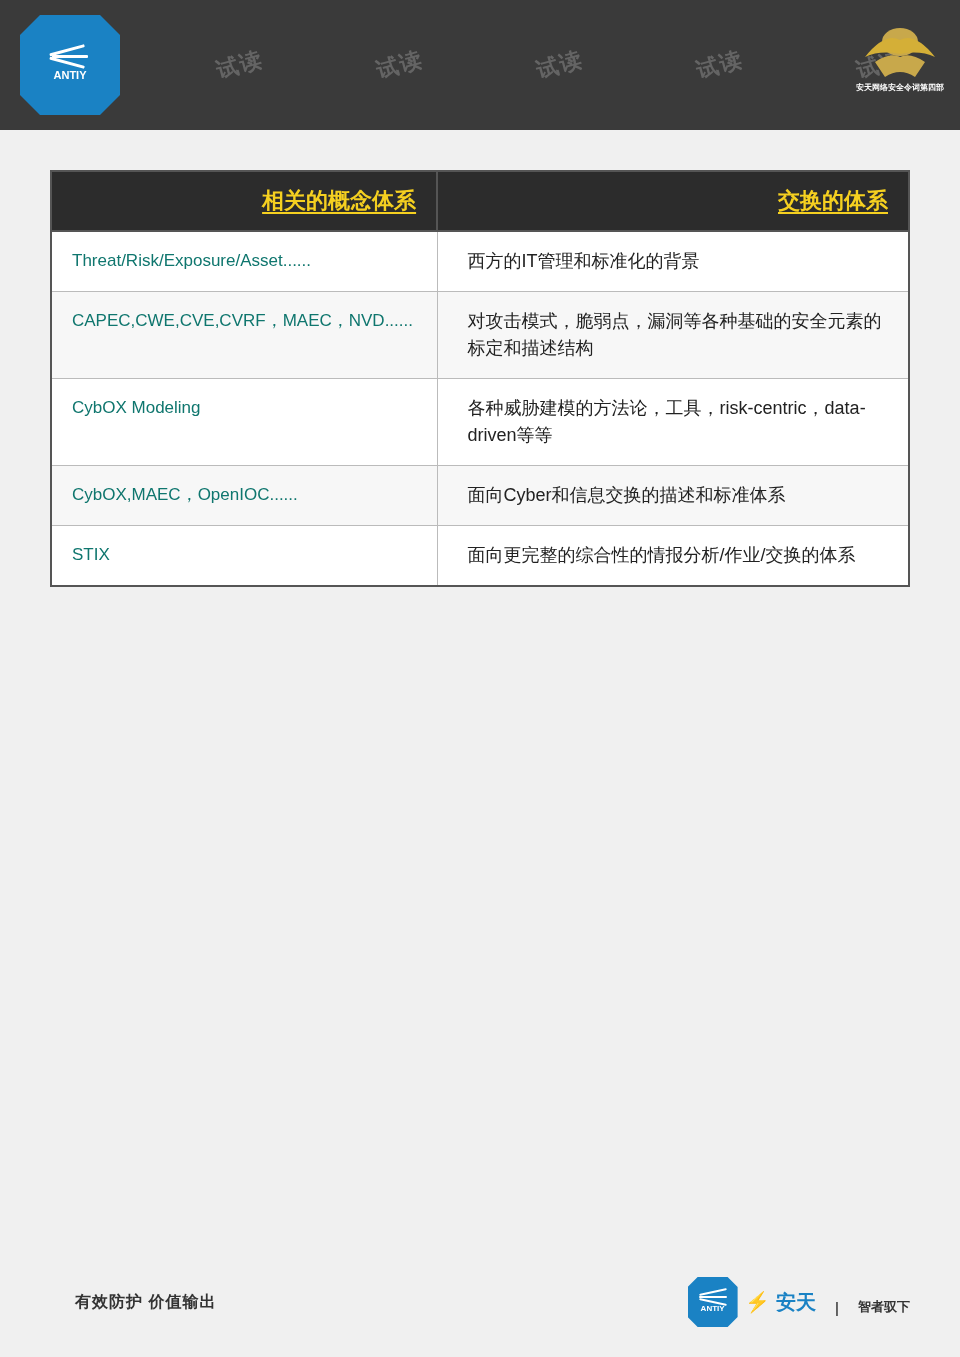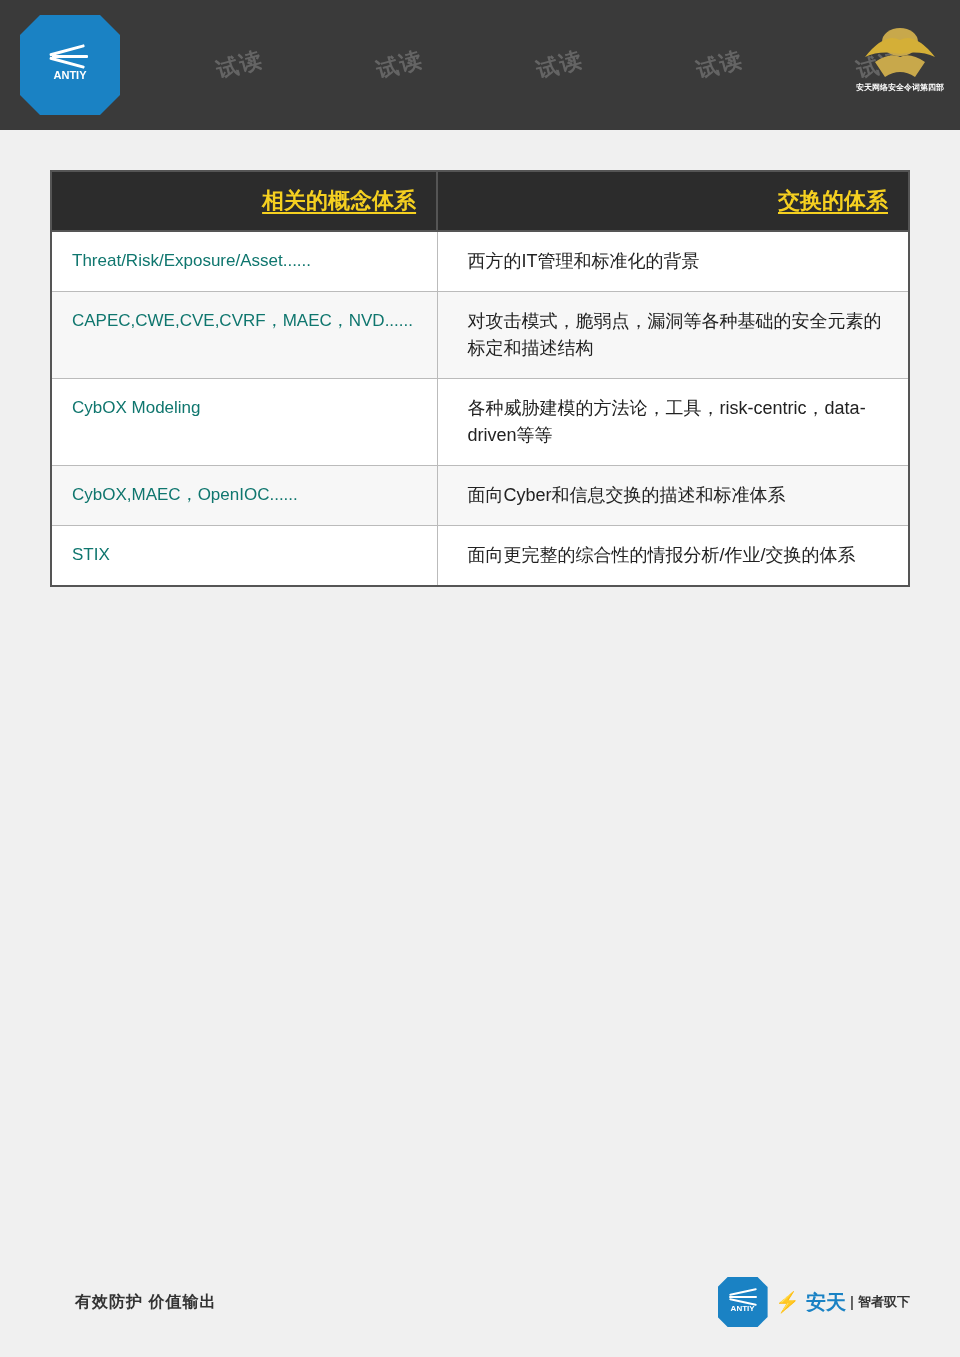--- a/index.html
+++ b/index.html
@@ -318,21 +318,21 @@
       <div style="color:white; font-size:8px; font-weight:bold; text-align:center; line-height:1.1;">
         <div style="display:flex;flex-direction:column;gap:3px;margin-bottom:2px;">
           <div style="background:white;height:2px;width:28px;border-radius:1px;transform:rotate(-12deg)"></div>
           <div style="background:white;height:2px;width:28px;border-radius:1px;"></div>
           <div style="background:white;height:2px;width:28px;border-radius:1px;transform:rotate(12deg)"></div>
         </div>
         ANTIY
       </div>
     </div>
     <div>
-      <div style="display:flex;align-items:center;gap:4px;">
+      <div style="display:flex;align-items:flex-end;gap:19px;">
         <span class="footer-logo-text">
           <span style="color:#e74c3c;">⚡</span>
           <span>安天</span>
         </span>
         <span style="color:#555;font-size:14px;font-weight:bold;">|</span>
         <span class="footer-logo-sub">智者驭下</span>
       </div>
     </div>
   </div>
 </div>

